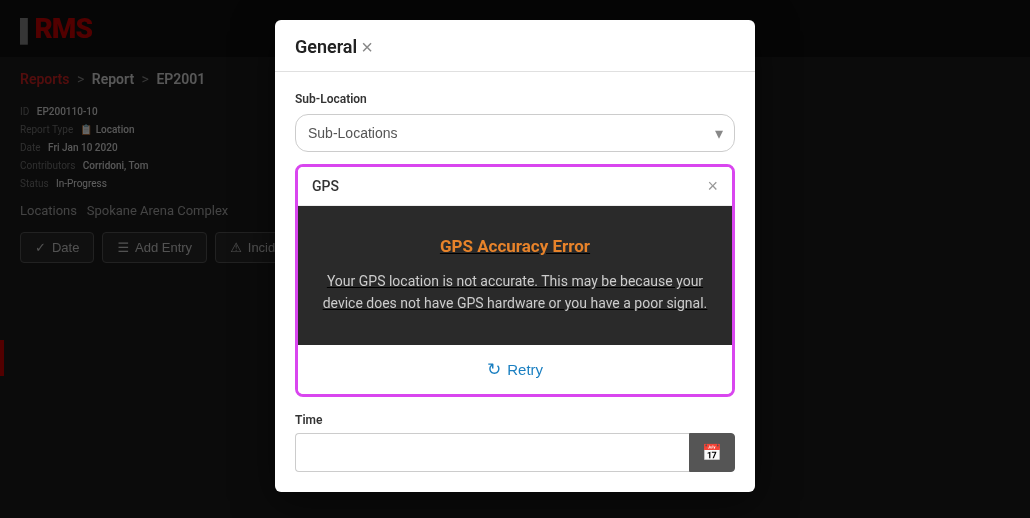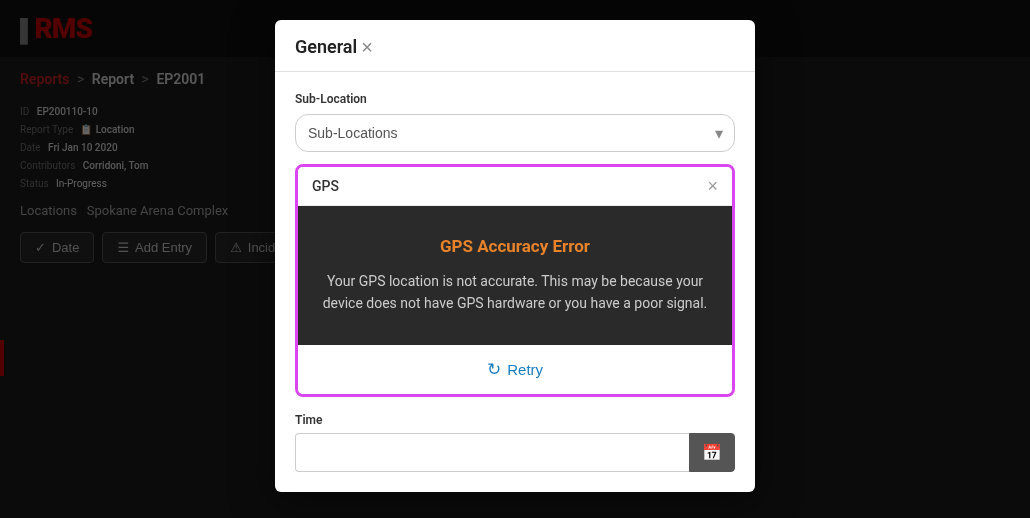--- a/index.html
+++ b/index.html
@@ -209,20 +209,21 @@
       font-size: 18px;
       color: #999;
       cursor: pointer;
       line-height: 1;
     }
 
     .gps-error-box {
       background: #2a2a2a;
       padding: 30px 24px;
       text-align: center;
+      text-decoration: underline;
     }
 
     .gps-error-title {
       color: #e8832a;
       font-size: 17px;
       font-weight: 700;
       margin-bottom: 14px;
     }
 
     .gps-error-msg {

